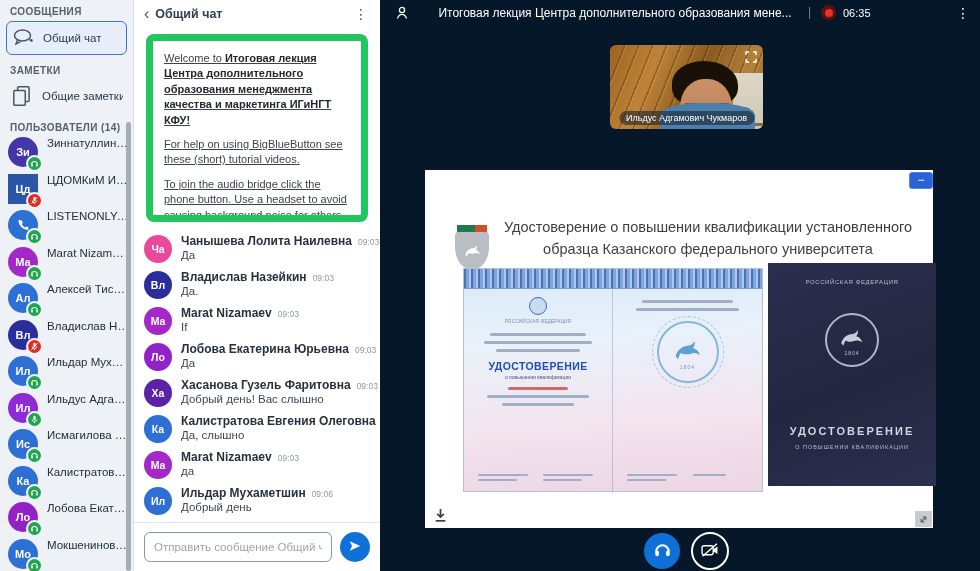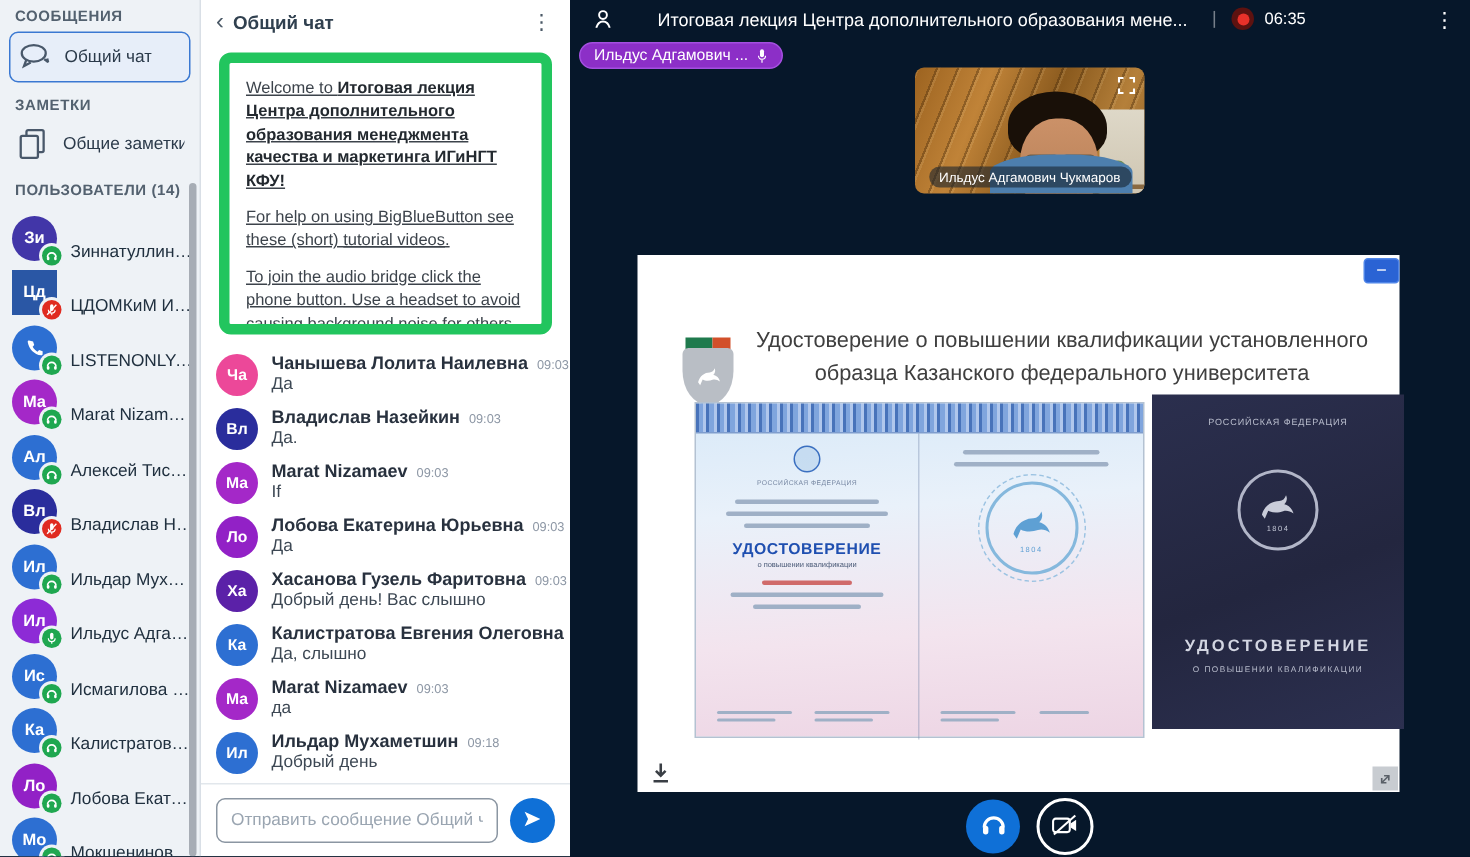--- a/index.html
+++ b/index.html
@@ -7,21 +7,21 @@
   .app{position:relative;width:980px;height:571px;overflow:hidden;display:flex;background:#06172a;}
 
   
   .sidebar{position:relative;width:134px;height:100%;background:#eef2f6;border-right:1px solid #d9dfe6;flex:0 0 134px;padding:4px 0 0 0;}
   .sec-h{font-size:10px;font-weight:bold;color:#53616f;letter-spacing:.4px;padding:2px 10px 4px;}
   .side-item{display:flex;align-items:center;gap:8px;margin:0 6px 8px;padding:4px 4px;border-radius:6px;cursor:pointer;}
   .side-item.selected{background:#e7eef9;border:1px solid #3a78d2;}
   .side-item .s-ico{width:24px;height:24px;flex:0 0 24px;display:flex;align-items:center;justify-content:center;}
   .side-item .s-lbl{font-size:11.5px;color:#2b3a4a;white-space:nowrap;overflow:hidden;}
   .user-list{position:relative;}
-  .user-row{display:flex;align-items:flex-end;gap:9px;height:36.5px;padding:0 4px 0 8px;cursor:pointer;}
+  .user-row{display:flex;align-items:flex-start;gap:9px;height:36.5px;padding:0 4px 0 8px;cursor:pointer;}
   .av-wrap{position:relative;width:30px;height:30px;flex:0 0 30px;}
   .avatar{width:30px;height:30px;border-radius:50%;color:#fff;font-size:11px;font-weight:bold;display:flex;align-items:center;justify-content:center;}
   .avatar.square{border-radius:0;}
   .avatar svg{width:14px;height:14px;}
   .badge{position:absolute;bottom:-3px;right:-3px;width:13px;height:13px;border-radius:50%;display:flex;align-items:center;justify-content:center;box-shadow:0 0 0 2px #eef2f6;}
   .badge svg{width:9px;height:9px;}
   .user-name{font-size:11.5px;color:#20303f;white-space:nowrap;overflow:hidden;text-overflow:ellipsis;}
   .side-scroll{position:absolute;right:2px;top:122px;bottom:0;width:5px;background:#a7adb5;border-radius:3px;}
 
   
@@ -421,21 +421,21 @@
       </span>
       <div class="m-text">да</div>
     </span>
   </div>
 
   <div class="msg">
     <span class="m-av" style="background: rgb(45, 111, 210);">Ил</span>
     <span class="m-body">
       <span class="m-top">
         <span class="m-name">Ильдар Мухаметшин</span>
-        <span class="m-time">09:18</span>
+        <span class="m-time">09:06</span>
       </span>
       <div class="m-text">Добрый день</div>
     </span>
   </div>
 </div>
     <div class="chat-input">
       <input type="text" placeholder="Отправить сообщение Общий чат" style="">
       <button class="send-btn">
         <span>
           <svg viewBox="0 0 16 16">
@@ -456,28 +456,20 @@
       </span>
       <span class="tb-title">Итоговая лекция Центра дополнительного образования мене...</span>
       <span class="tb-div">|</span>
       <span class="rec-btn">
           <span class="rec-dot"></span>
         </span>
       <span class="tb-time">06:35</span>
       <span class="tb-kebab">⋮</span>
     </div>
 
-    <div class="talk-pill">
-      <span>Ильдус Адгамович ...</span>
-      <svg viewBox="0 0 12 16">
-        <rect x="4" y="1" width="4" height="8" rx="2" fill="#fff"></rect>
-        <path d="M2.5 7.5a3.5 3.5 0 0 0 7 0" fill="none" stroke="#fff" stroke-width="1.2"></path>
-        <line x1="6" y1="11.5" x2="6" y2="14.5" stroke="#fff" stroke-width="1.2"></line>
-      </svg>
-    </div>
 
     <div class="cam">
       <div class="cam-planks"></div>
       <div class="cam-wall"></div>
       <div class="cam-ball"></div>
       <div class="cam-shelf"></div>
       <div class="hair"></div>
       <div class="face"></div>
       <div class="glasses"></div>
       <div class="shirt"></div>

